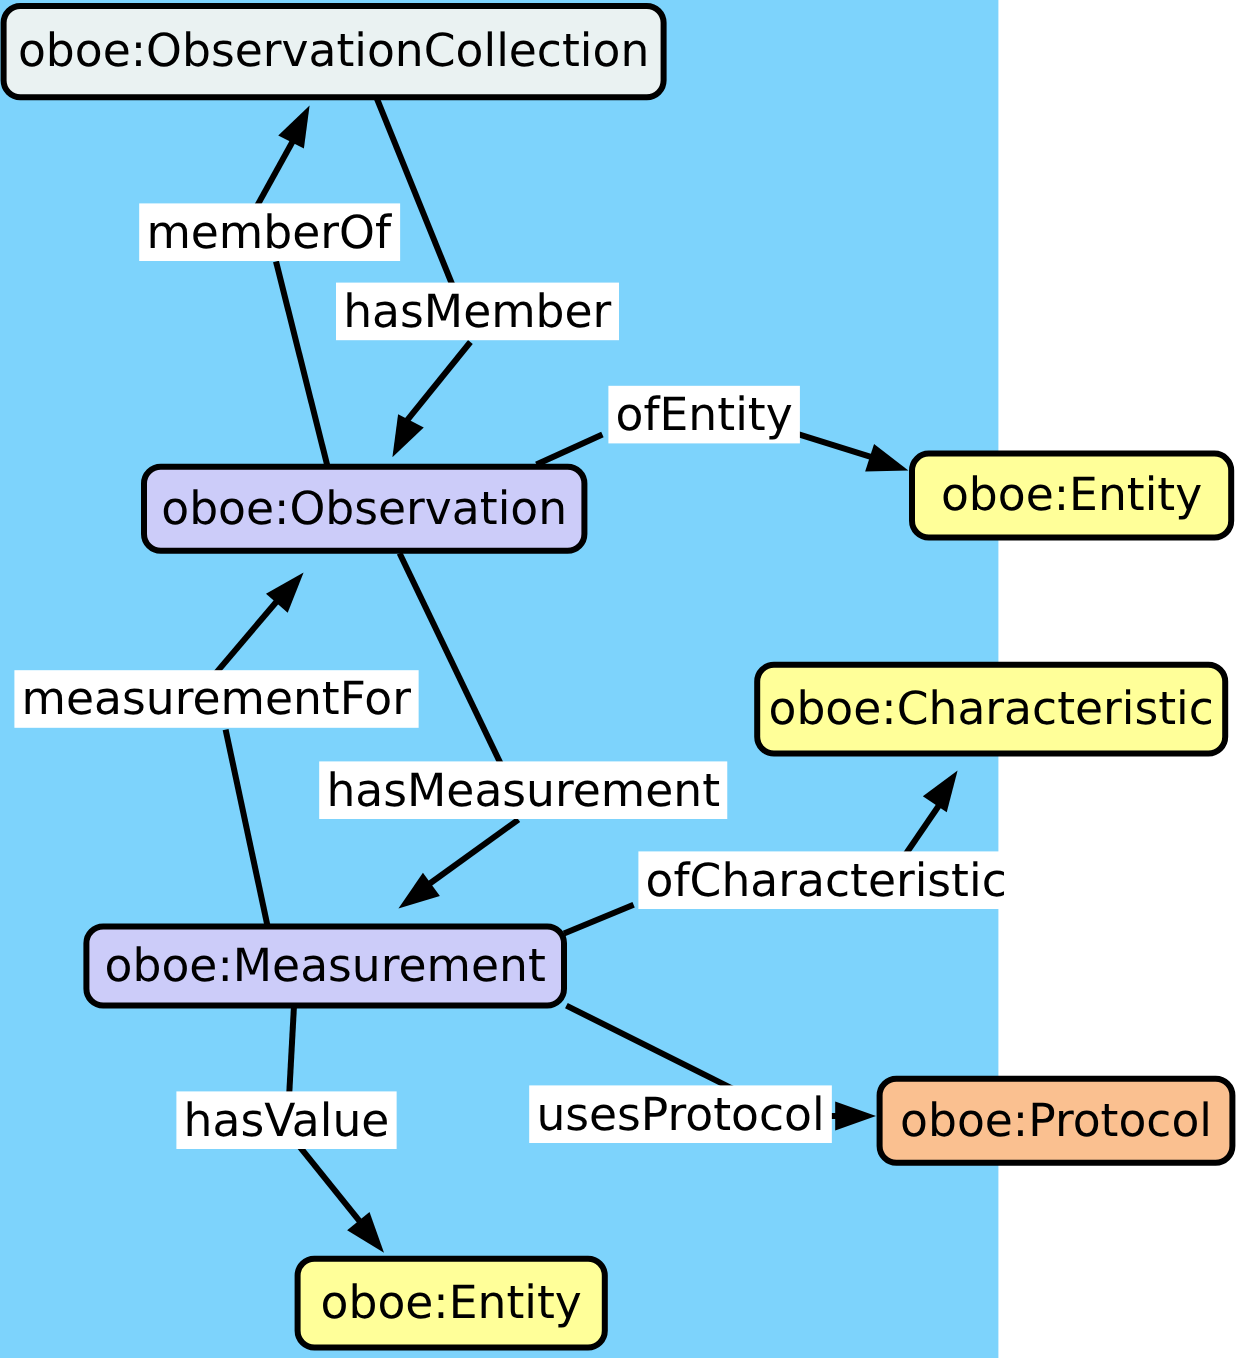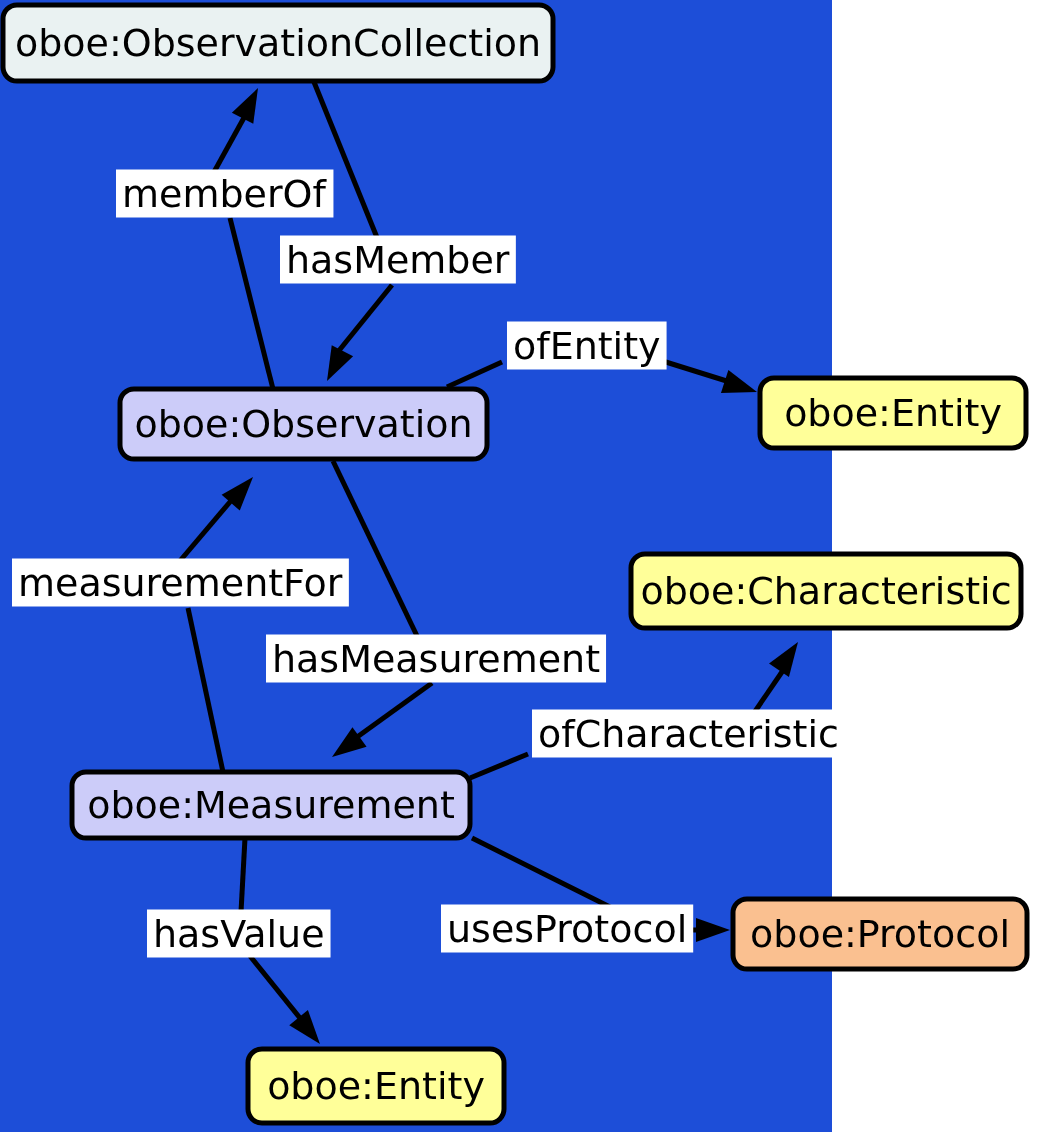--- a/index.html
+++ b/index.html
@@ -10,21 +10,21 @@
   body {
     width: 1037px;
     height: 1132px;
     font-family: "DejaVu Sans", sans-serif;
     overflow: hidden;
   }
   #diagram-root {
     position: relative;
     width: 832px;
     height: 1132px;
-    background: #1d4ed8;
+    background: #7dd3fc;
   }
   svg#graph {
     display: block;
     width: 1037px;
     height: 1132px;
   }
   .node-rect {
     stroke: #000000;
     stroke-width: 5;
   }

